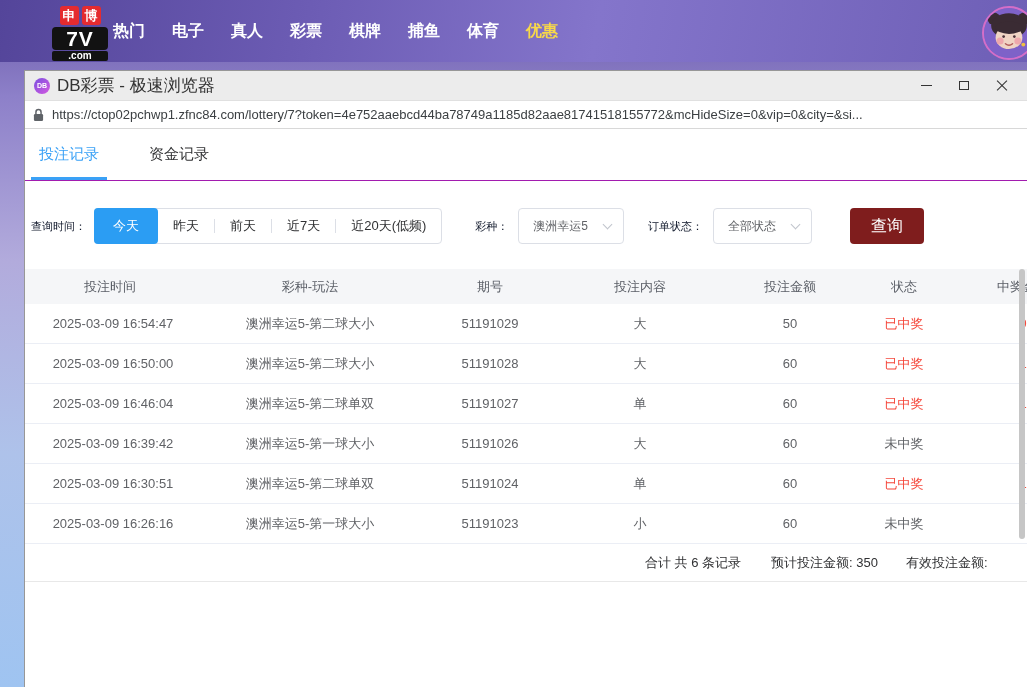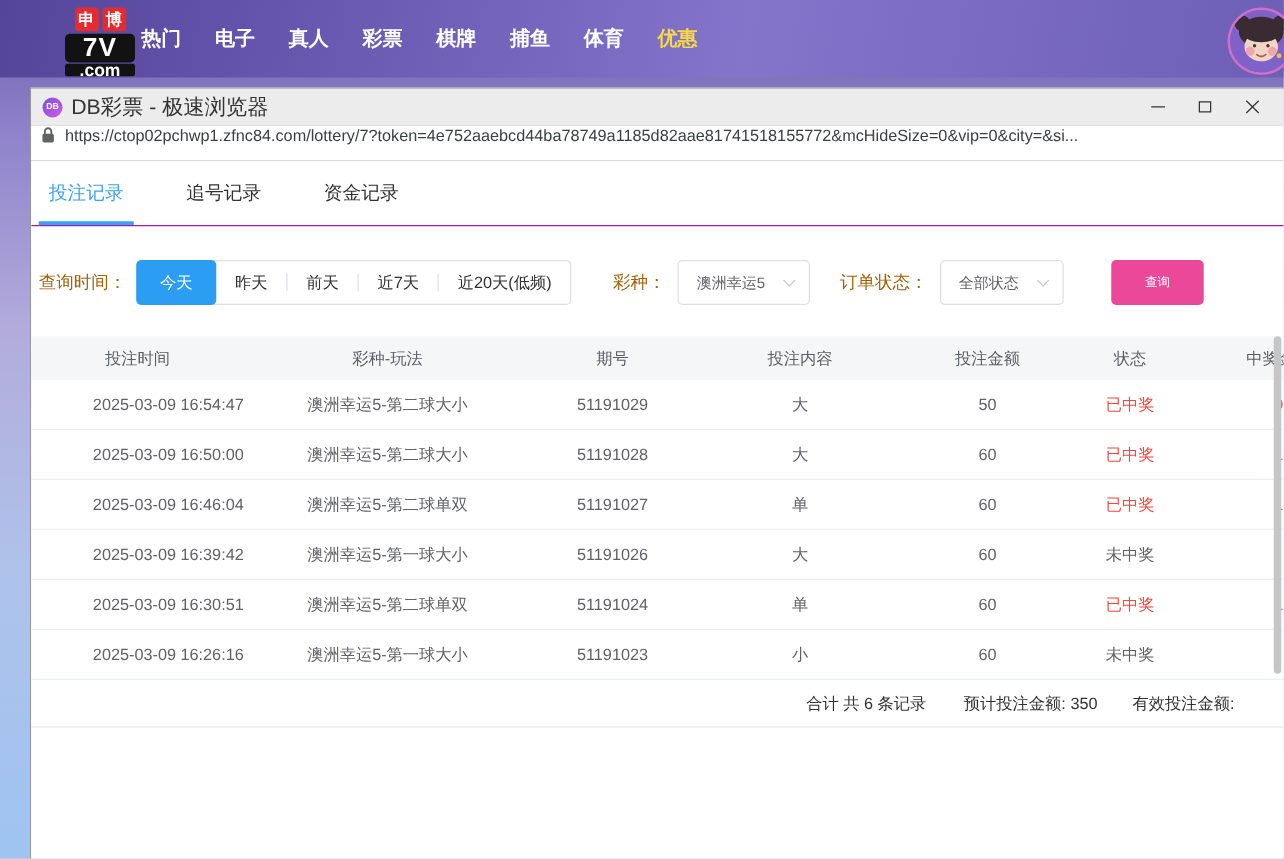--- a/index.html
+++ b/index.html
@@ -11,21 +11,21 @@
   }
   
   .site-header { position:absolute; top:0; left:0; right:0; height:62px;
     background:linear-gradient(100deg,#54459a 0%,#6c5cb4 30%,#8475cb 58%,#6e5fb6 100%); }
   .logo { position:absolute; left:52px; top:6px; width:56px; }
   .logo-top { display:flex; gap:3px; justify-content:center; margin-bottom:2px; }
   .logo-sq { width:19px; height:19px; background:#e52b2f; color:#fff; font-size:13px; font-weight:bold;
     display:flex; align-items:center; justify-content:center; border-radius:3px; }
   .logo-7v { background:#121212; color:#fff; font-size:21px; font-weight:800; text-align:center;
     border-radius:4px; line-height:23px; letter-spacing:1px; }
-  .logo-com { background:#121212; color:#fff; font-size:14px; font-weight:bold; text-align:center;
+  .logo-com { background:#121212; color:#fff; font-size:10px; font-weight:bold; text-align:center;
     line-height:10px; border-radius:2px; margin-top:1px; }
   .site-nav { position:absolute; left:113px; top:0; height:62px; display:flex; align-items:center; gap:27px; }
   .nav-item { color:#fff; font-size:16px; font-weight:bold; cursor:pointer; white-space:nowrap;font-family:Liberation Mono, monospace; }
   .nav-item.highlight { color:#f7d84a; }
   .avatar { position:absolute; right:-9px; top:6px; width:54px; height:54px; border-radius:50%;
     border:2px solid #d46ec8; overflow:hidden; background:#7e62c8; }
   
   .window { position:absolute; left:24px; top:70px; width:1003px; height:617px; background:#fff;
     border:1px solid #979797; border-right:none; border-bottom:none; }
   .w-titlebar { height:30px; background:#ececec; display:flex; align-items:center;
@@ -36,52 +36,52 @@
   .w-title { font-size:17px; color:#333; }
   .w-controls { margin-left:auto; display:flex; margin-right:6px; }
   .ctrl { width:38px; height:29px; display:flex; align-items:center; justify-content:center; cursor:pointer; }
   .g-min { width:11px; height:1px; background:#333; }
   .g-max { width:10px; height:9px; border:1px solid #333; }
   .g-close { position:relative; width:12px; height:12px; }
   .g-close::before,.g-close::after { content:""; position:absolute; left:-1px; top:5px; width:14px; height:1px; background:#333; }
   .g-close::before { transform:rotate(45deg); }
   .g-close::after { transform:rotate(-45deg); }
   .w-urlbar { height:28px; background:#fff; border-bottom:1px solid #d8d8d8; display:flex;
-    padding:0 8px; gap:8px; }
+    align-items:center; padding:0 8px; gap:8px; }
   .url-text { font-size:13px; color:#3c4043; white-space:nowrap; overflow:hidden; }
   .w-body { position:relative; height:557px; background:#fff; overflow:hidden; }
   
   .tab-wrap { position:absolute; top:12px; left:0; right:0; padding-left:6px; border-bottom:1px solid #a21caf; }
   .tab-bar { display:flex; gap:34px; }
   .tab { font-size:15px; color:#303133; padding:4px 8px 13px; cursor:pointer; border-bottom:3px solid transparent; }
   .tab.active { color:#3aa1f6; border-bottom-color:#3aa1f6; }
   
   .filter-bar { position:absolute; top:79px; left:6px; height:36px; display:flex; align-items:center; }
-  .f-label { font-size:14px; color:#a16207; white-space:nowrap; }
+  .f-label { font-size:11px; color:#0f172a; white-space:nowrap; }
   .seg { display:flex; align-items:center; height:36px; border:1px solid #dcdfe6; border-radius:4px;
     margin-left:8px; background:#fff; }
   .seg-item { padding:0 15px; font-size:13px; color:#303133; line-height:34px; cursor:pointer; white-space:nowrap; }
   .seg-item.active { background:#2b9df3; color:#fff; border-radius:4px; height:36px; line-height:36px;
     margin:-1px 0 -1px -1px; padding:0 19px; }
   .seg-div { width:1px; height:14px; background:#dcdfe6; }
   .sel { height:36px; border:1px solid #dcdfe6; border-radius:4px; display:flex; align-items:center;
     padding:0 12px 0 14px; font-size:12px; color:#606266; margin-left:10px; background:#fff; cursor:pointer; }
   .chev { margin-left:16px; width:7px; height:7px; border-right:1.4px solid #c0c4cc;
     border-bottom:1.4px solid #c0c4cc; transform:rotate(45deg); margin-top:-4px; }
   .ml32 { margin-left:33px; } .ml24 { margin-left:24px; }
-  .query-btn { margin-left:38px; width:74px; height:36px; background:#ec4899; color:#fff; border:none;
-    border-radius:4px; font-size:10px; cursor:pointer; font-family:Liberation Sans, sans-serif; }
+  .query-btn { margin-left:38px; width:74px; height:36px; background:#7f1d1d; color:#fff; border:none;
+    border-radius:4px; font-size:16px; cursor:pointer; font-family:Liberation Sans, sans-serif; }
   
   .tbl { position:absolute; top:140px; left:0; width:1068px; }
   .thead { display:flex; height:35px; align-items:center; background:#f5f6f8; color:#5a5e66; font-size:13px; }
   .trow { display:flex; height:40px; align-items:center; border-bottom:1px solid #ebeef5;
     font-size:13px; color:#606266; }
   .th,.td { text-align:center; white-space:nowrap; overflow:visible; }
   .c1{width:170px;} .c2{width:230px;} .c3{width:130px;} .c4{width:170px;} .c5{width:130px;} .c6{width:98px;} .c7{width:140px;}
-  .trow .c1 { text-align:right; padding-left:6px; }
+  .trow .c1 { text-align:center; padding-left:6px; }
   .won { color:#f5483c; }
   
   .summary { position:absolute; top:415px; left:0; width:1068px; height:38px;
     border-bottom:1px solid #e8e8e8; display:flex; align-items:center; font-size:13px; color:#303133; }
   .s1 { margin-left:620px; } .s2 { margin-left:30px; } .s3 { margin-left:28px; }
   
   .scroll-thumb { position:absolute; top:140px; right:2px; width:6px; height:270px;
     background:#c6c6c6; border-radius:3px; }
 </style>
 </head>
@@ -148,21 +148,20 @@
       <path d="M3.2 7 V4.4 a2.8 2.8 0 0 1 5.6 0 V7" stroke="#5f6368" stroke-width="1.6" fill="none"></path>
     </svg>
     <span class="url-text">https://ctop02pchwp1.zfnc84.com/lottery/7?token=4e752aaebcd44ba78749a1185d82aae81741518155772&amp;mcHideSize=0&amp;vip=0&amp;city=&amp;si...</span>
   </div>
 
   <div class="w-body">
 
     <div class="tab-wrap">
       <div class="tab-bar">
         <span class="tab active">投注记录</span>
-        <span class="tab">追号记录</span>
         <span class="tab">资金记录</span>
       </div>
     </div>
 
     <div class="filter-bar">
       <span class="f-label">查询时间：</span>
       <div class="seg">
         <span class="seg-item active">今天</span>
         <span class="seg-item">昨天</span>
         <span class="seg-div"></span>

